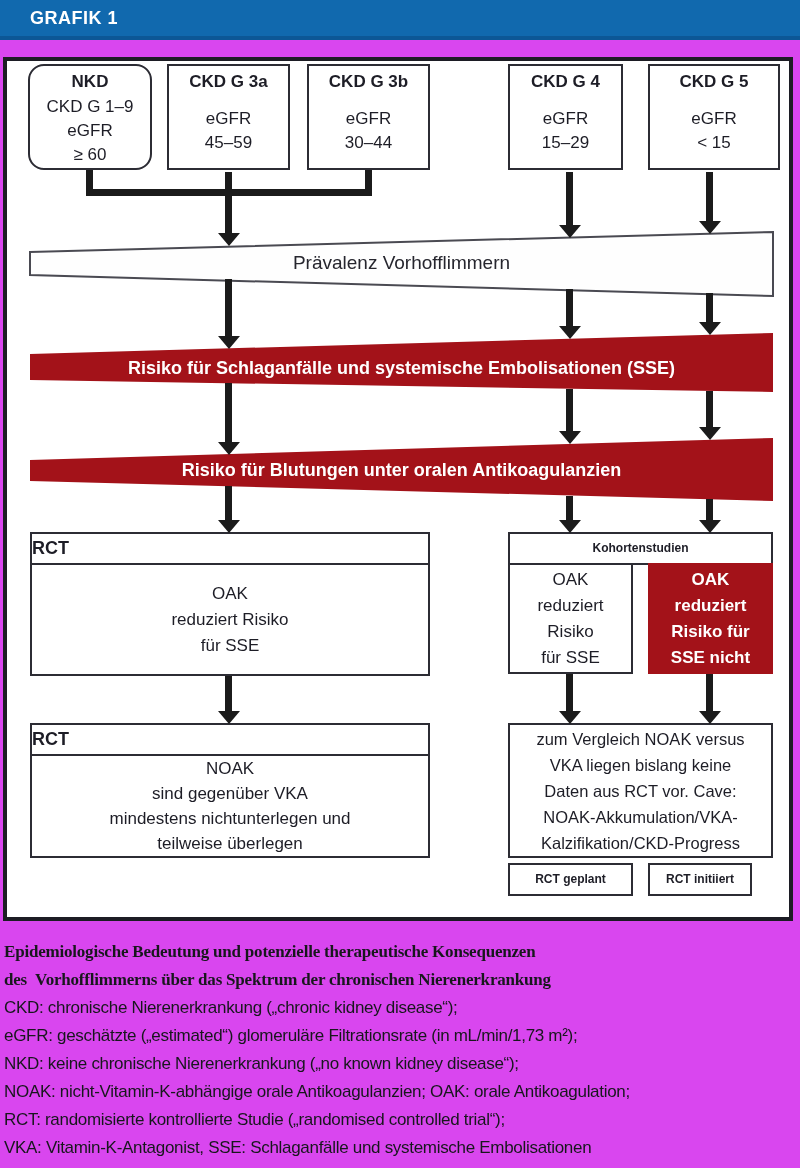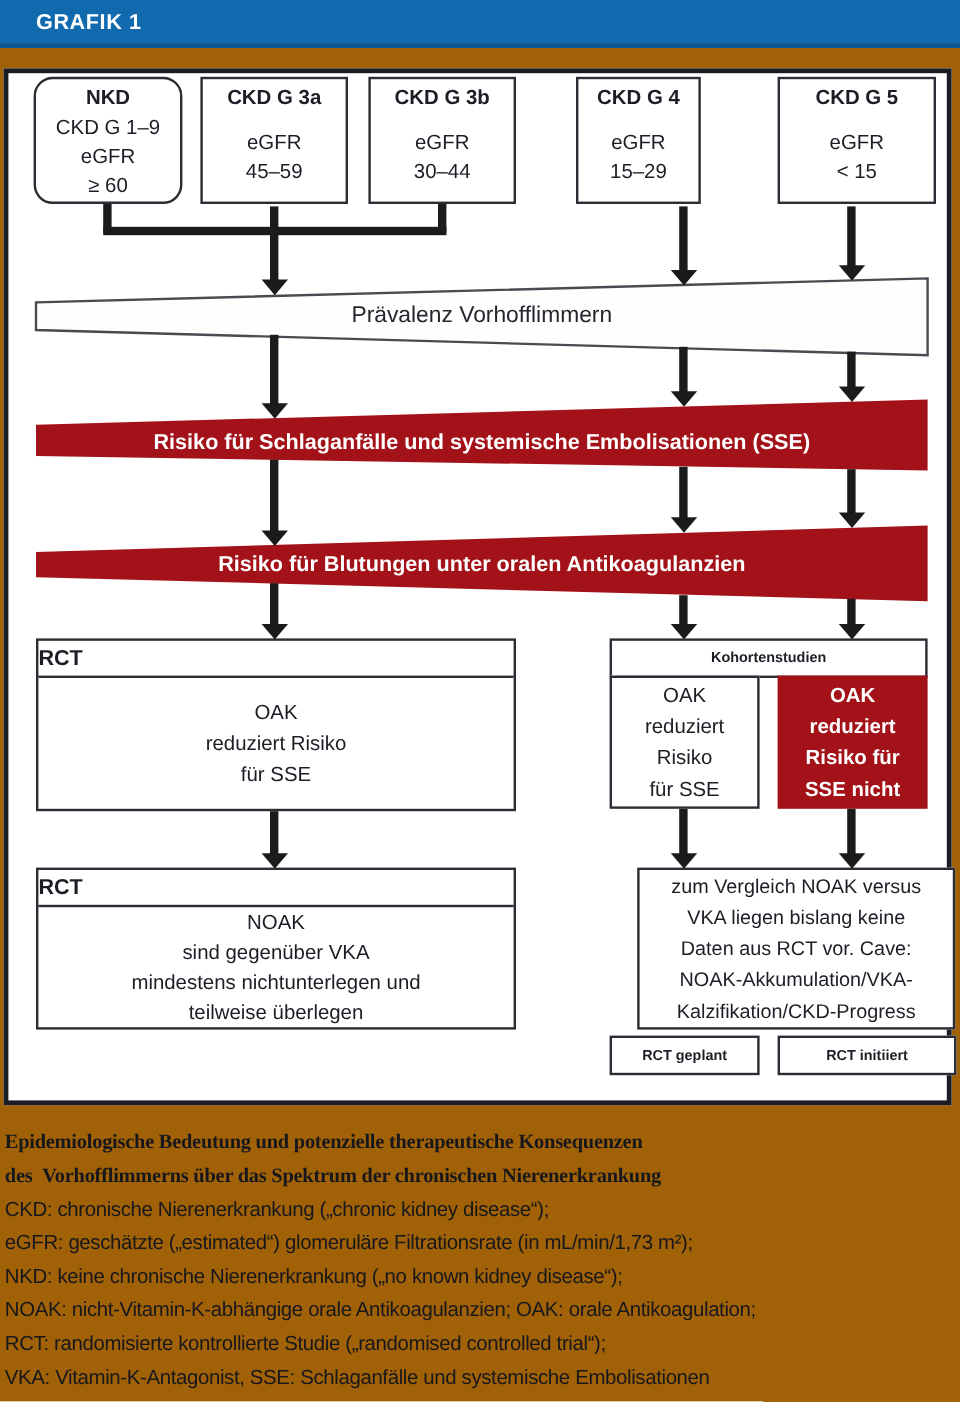--- a/index.html
+++ b/index.html
@@ -1,17 +1,17 @@
 <!DOCTYPE html>
 <html><head>
 <meta charset="utf-8">
 <style>
   html,body{margin:0;padding:0;background:#ffffff;}
   .page{
-    position:relative;width:800px;height:1168px;background:#a16207;overflow:hidden;
+    position:relative;width:800px;height:1168px;background:#d946ef;overflow:hidden;
     font-family:"Liberation Sans","DejaVu Sans",sans-serif;color:#1d1d26;
   }
   
   .header-bar{position:absolute;left:0;top:0;width:800px;height:36px;background:#1169ae;}
   .header-edge{position:absolute;left:0;top:36px;width:800px;height:4px;background:#0c5796;}
   .header-title{position:absolute;left:30px;top:0;line-height:36px;font-size:18px;font-weight:bold;color:#ffffff;letter-spacing:.5px;}
   
   .frame{position:absolute;left:3px;top:57px;width:790px;height:864px;border:4px solid #1c1c24;box-sizing:border-box;background:#ffffff;}
   
   .bx{position:absolute;box-sizing:border-box;border:2px solid #2c2c34;background:#ffffff;}
@@ -27,21 +27,21 @@
   .label-prevalence{top:249px;font-size:19px;line-height:28px;color:#26262e;}
   .label-red{font-weight:bold;font-size:18px;line-height:26px;color:#ffffff;}
   
   .panel{display:flex;flex-direction:column;}
   .panel-header{height:29px;line-height:29px;border-bottom:2px solid #2c2c34;font-weight:bold;font-size:18px;text-align:left;}
   .panel-body{flex:1;display:flex;align-items:center;justify-content:center;text-align:center;white-space:pre-line;font-size:17px;line-height:26px;}
   .panel-body.tight{line-height:25px;}
   .center-body{display:flex;align-items:center;justify-content:center;text-align:center;white-space:pre-line;font-size:17px;line-height:26px;}
   .red-box{background:#a31219;border:none;color:#ffffff;font-weight:bold;}
   .small-rct{font-weight:bold;font-size:12px;line-height:29px;text-align:center;}
-  .cave-body{font-size:16.5px;line-height:26px;margin-left:23px;}
+  .cave-body{font-size:16.5px;line-height:26px;}
   
   .arrow{position:absolute;width:22px;}
   .arrow .shaft{position:absolute;left:7px;top:0;width:7px;background:#1b1b1b;}
   .arrow .head{position:absolute;bottom:0;left:0;width:0;height:0;border-left:11px solid transparent;border-right:11px solid transparent;border-top:13px solid #1b1b1b;}
   
   .caption{position:absolute;left:4px;top:938px;width:792px;color:#17171c;}
   .caption-title{font-weight:bold;font-size:17px;line-height:28px;white-space:pre-line;letter-spacing:-0.2px;font-family:Liberation Serif, serif;}
   .caption-defs{font-size:17px;line-height:28px;white-space:pre-line;letter-spacing:-0.3px;}
 </style>
 </head>
@@ -65,21 +65,21 @@
   <div class="bx stage-box" style="left:167px;width:123px;">
     <div class="stage-title">CKD G 3a</div>
     <div class="stage-sub">eGFR
 45–59</div>
   </div>
   <div class="bx stage-box" style="left:307px;width:123px;">
     <div class="stage-title">CKD G 3b</div>
     <div class="stage-sub">eGFR
 30–44</div>
   </div>
-  <div class="bx stage-box" style="left:480px;width:104px;">
+  <div class="bx stage-box" style="left:508px;width:115px;">
     <div class="stage-title">CKD G 4</div>
     <div class="stage-sub">eGFR
 15–29</div>
   </div>
   <div class="bx stage-box" style="left:648px;width:132px;">
     <div class="stage-title">CKD G 5</div>
     <div class="stage-sub">eGFR
 &lt; 15</div>
   </div>
 
@@ -126,21 +126,21 @@
 reduziert
 Risiko für
 SSE nicht</div>
 
   <div class="bx center-body cave-body" style="left:508px;top:723px;width:265px;height:135px;">zum Vergleich NOAK versus
 VKA liegen bislang keine
 Daten aus RCT vor. Cave:
 NOAK-Akkumulation/VKA-
 Kalzifikation/CKD-Progress</div>
   <div class="bx small-rct" style="left:508px;top:863px;width:125px;height:33px;">RCT geplant</div>
-  <div class="bx small-rct" style="left:648px;top:863px;width:149px;height:33px;">RCT initiiert</div>
+  <div class="bx small-rct" style="left:648px;top:863px;width:104px;height:33px;">RCT initiiert</div>
 
   <div id="arrow-layer">
       <div class="arrow" style="left: 218px; top: 172px; height: 74px;">
         <div class="shaft" style="height: 62px;"></div>
         <div class="head"></div>
       </div>
       <div class="arrow" style="left: 559px; top: 172px; height: 66px;">
         <div class="shaft" style="height: 54px;"></div>
         <div class="head"></div>
       </div>

